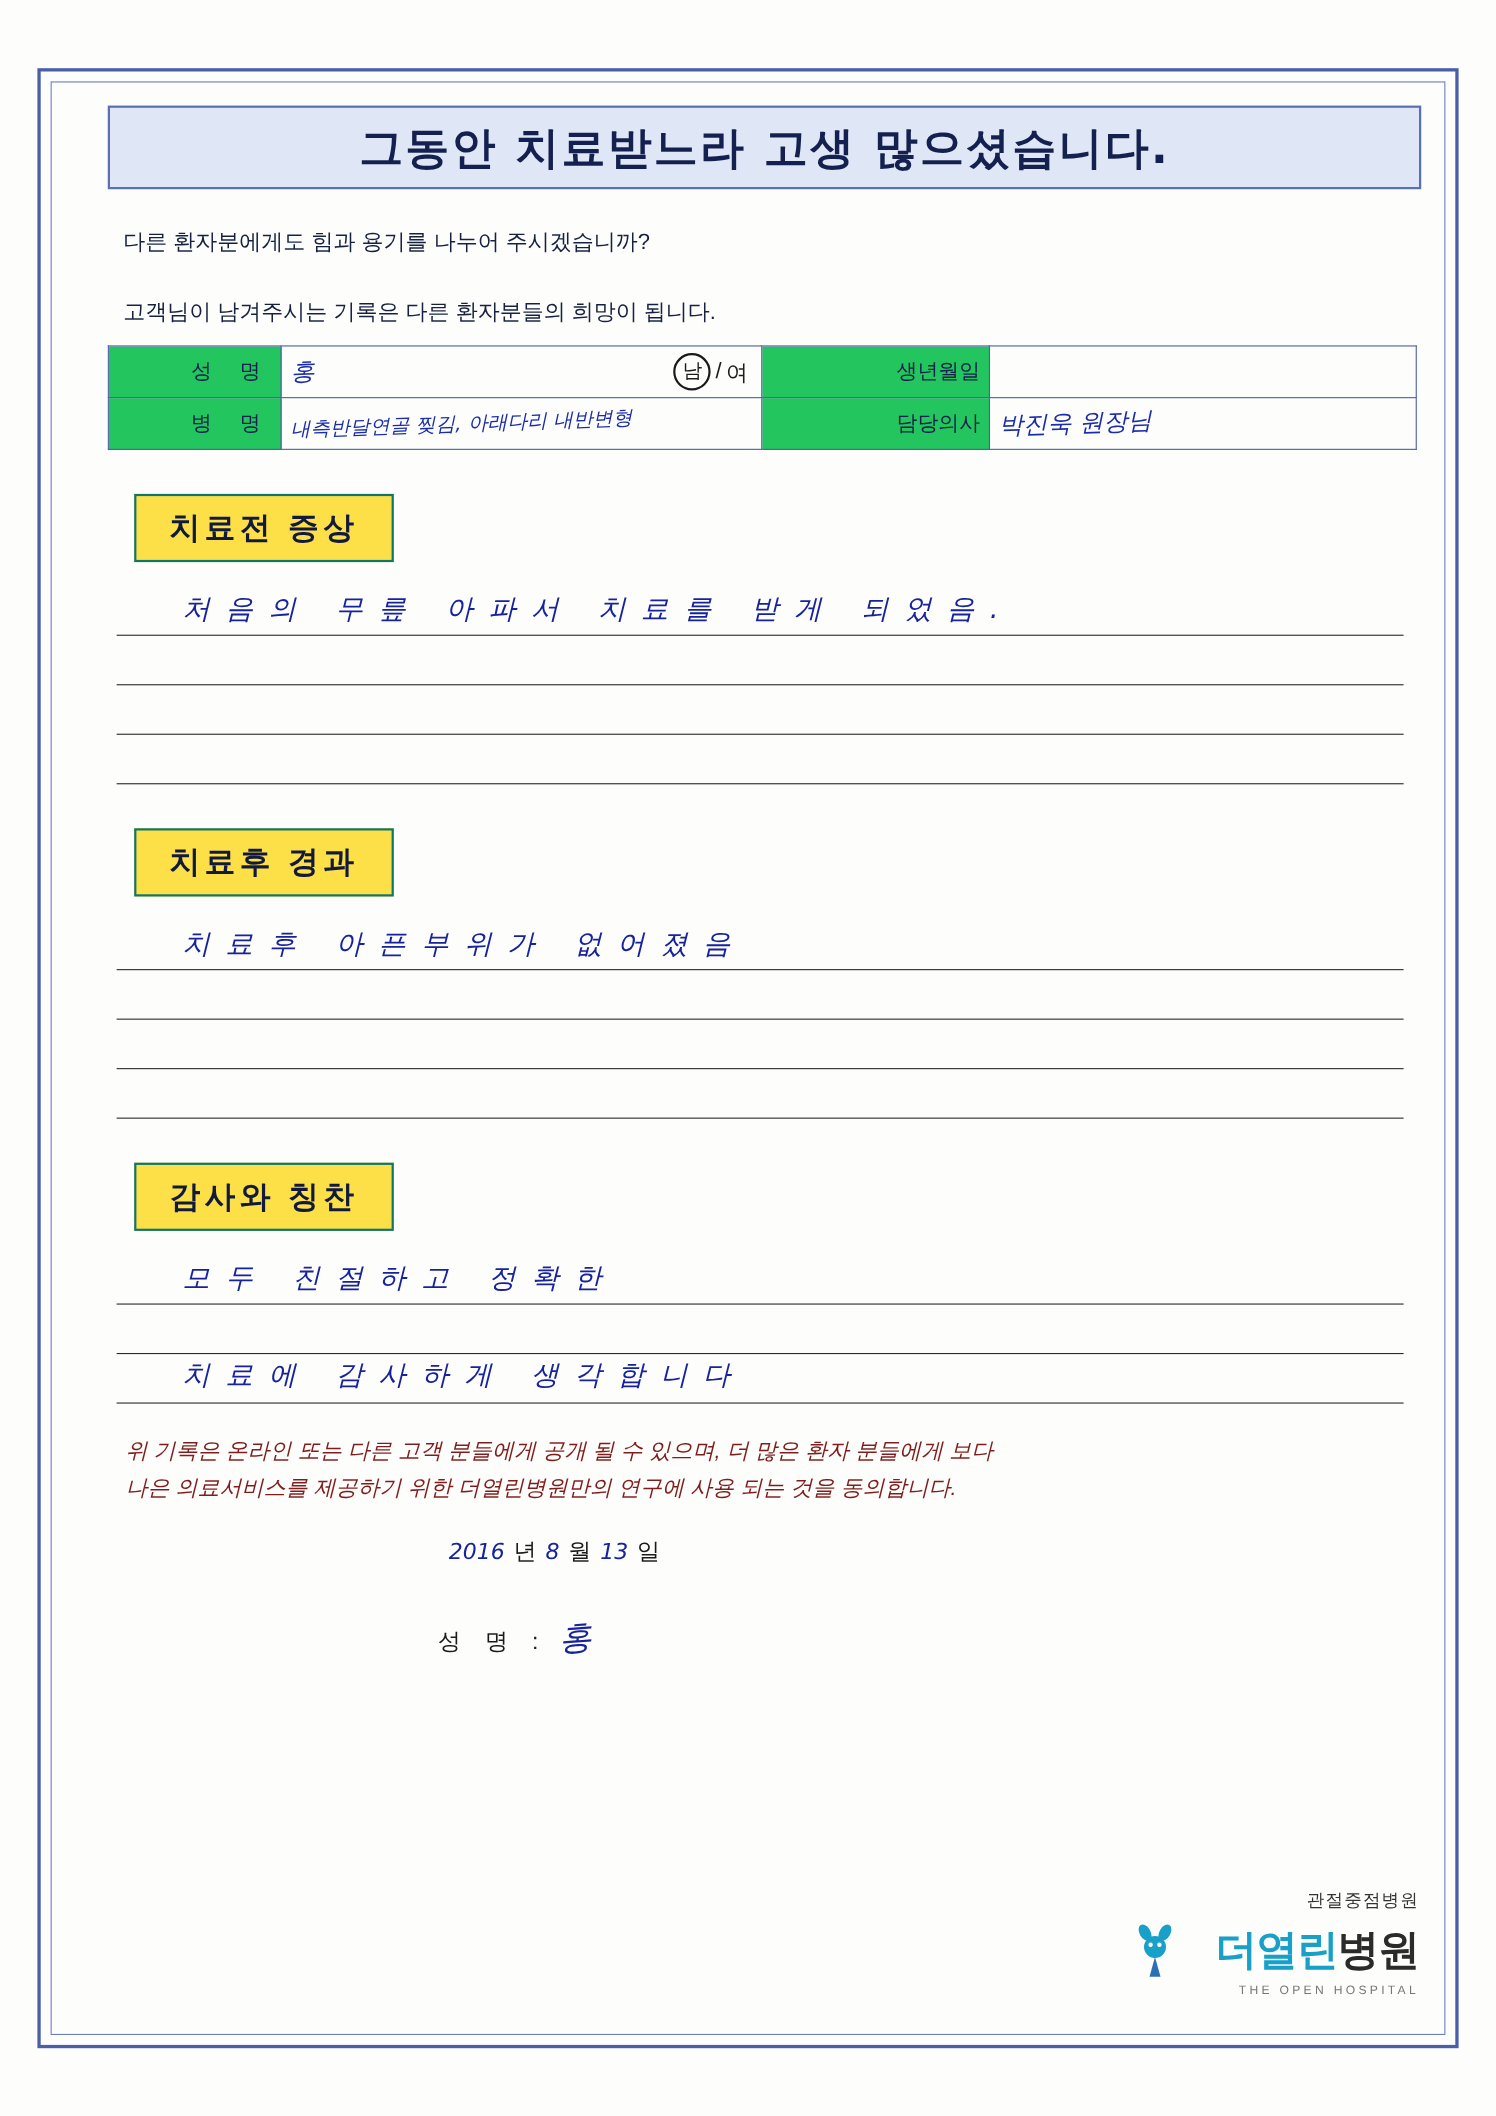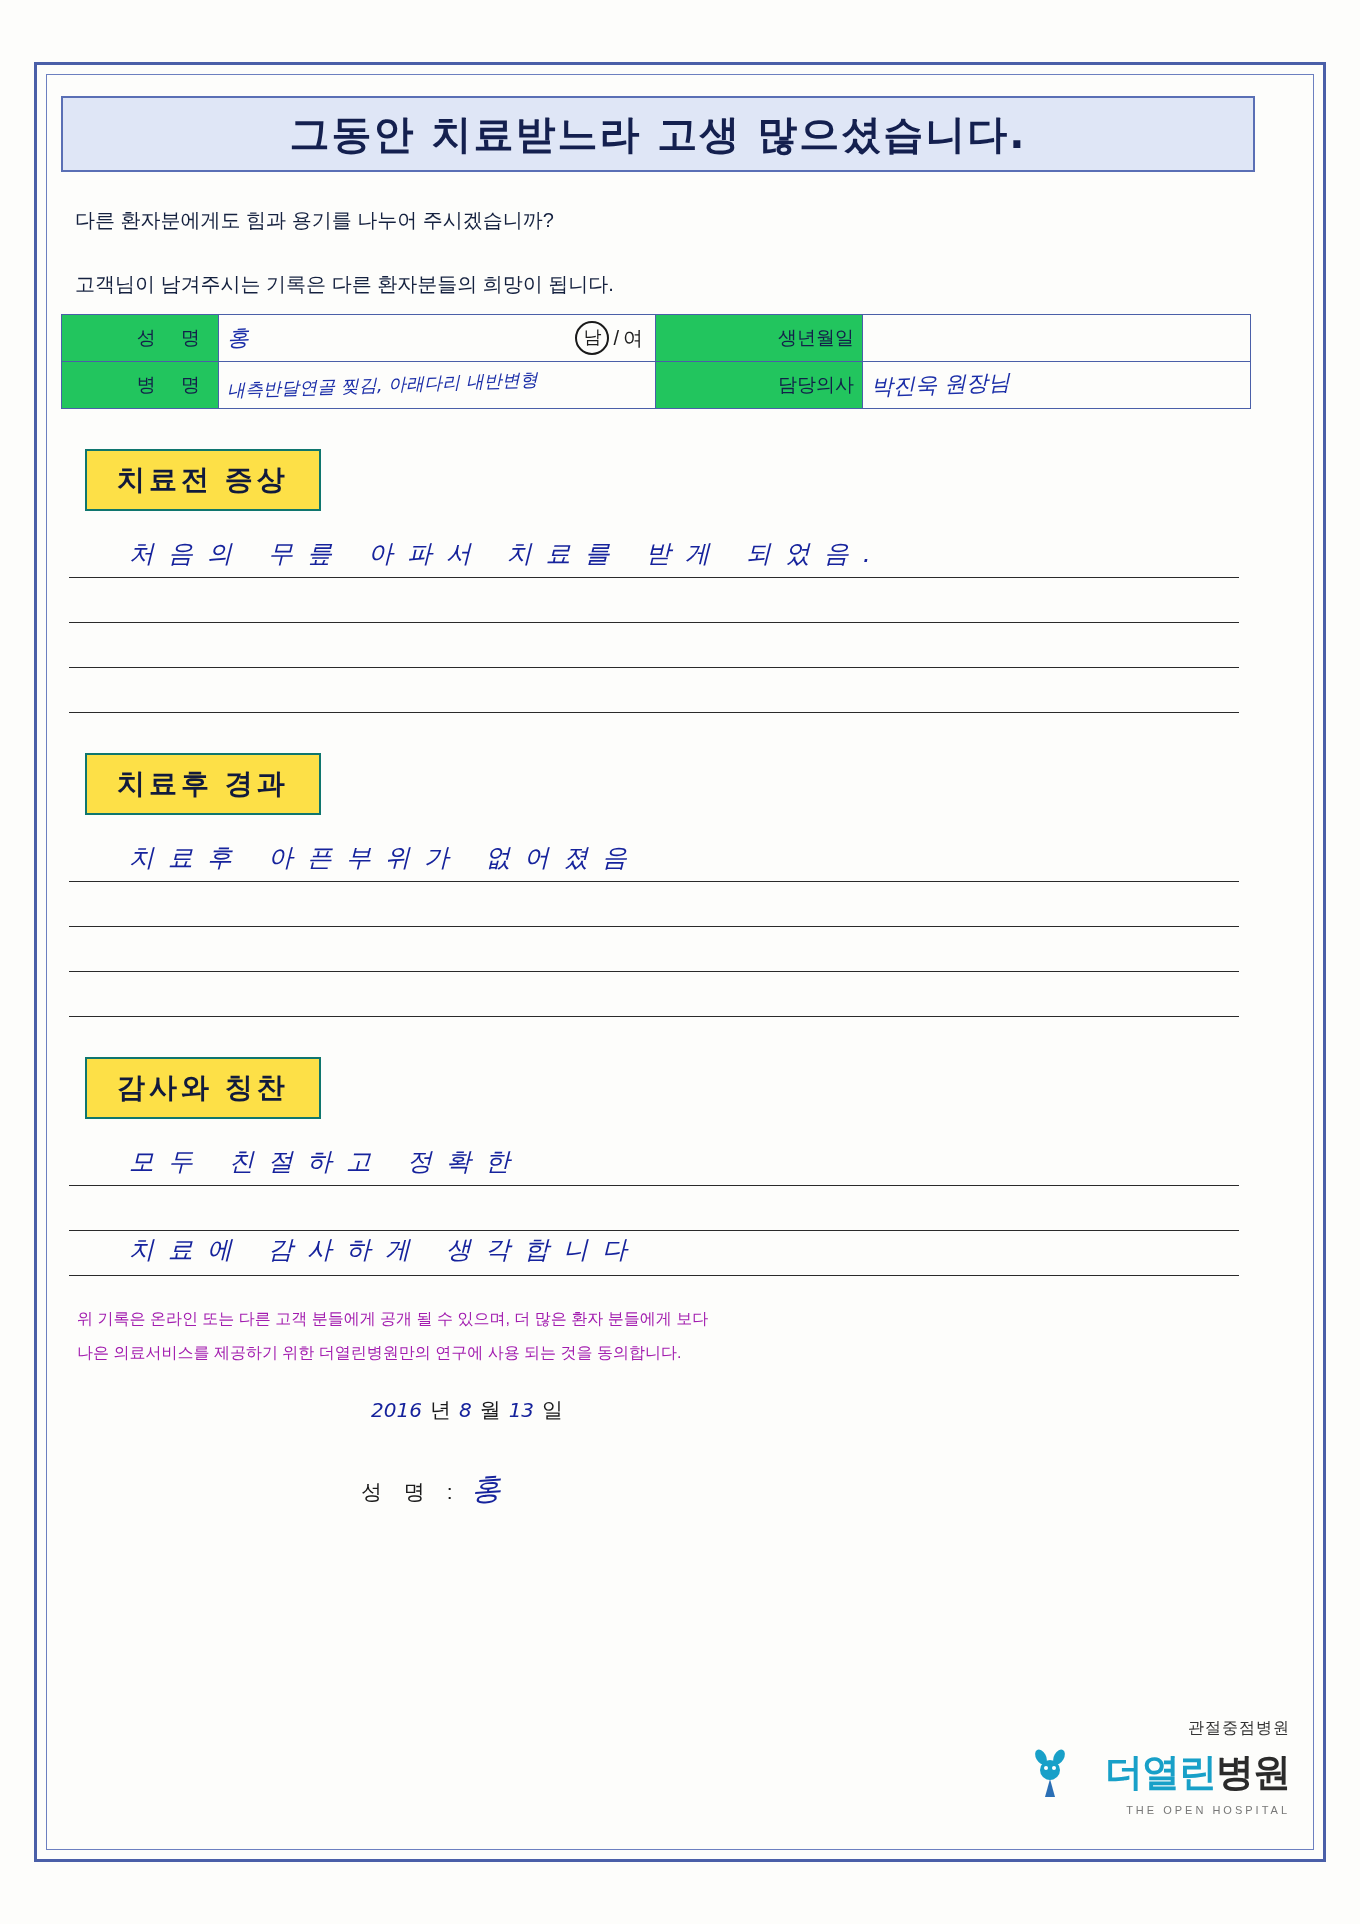--- a/index.html
+++ b/index.html
@@ -43,21 +43,21 @@
     box-sizing: border-box;
   }
 
   .content {
     position: absolute;
     left: 46px;
     top: 74px;
     width: 1236px;
     height: 1776px;
     box-sizing: border-box;
-    padding: 22px 36px 0 15px;
+    padding: 22px 36px 0 52px;
   }
 
   
   .title-banner {
     margin: 0 auto;
     width: 1190px;
     height: 72px;
     background: #dfe6f6;
     border: 2px solid #5a6fb5;
     display: flex;
@@ -174,23 +174,24 @@
     white-space: nowrap;
     pointer-events: none;
   }
   .w-row1 { top: 4px; }
   .w-row3 { top: 92px; }
 
   
   .consent {
     margin-top: 26px;
     padding-left: 16px;
-    font-size: 16px;
+    font-size: 20px;
     line-height: 34px;
-    color: #a21caf;
+    color: #7f1d1d;
+    font-style: italic;
   }
   .consent div { white-space: nowrap; }
 
   
   .date-row {
     margin-top: 26px;
     padding-left: 310px;
     font-size: 21px;
     color: #1a1a1a;
     display: flex;

